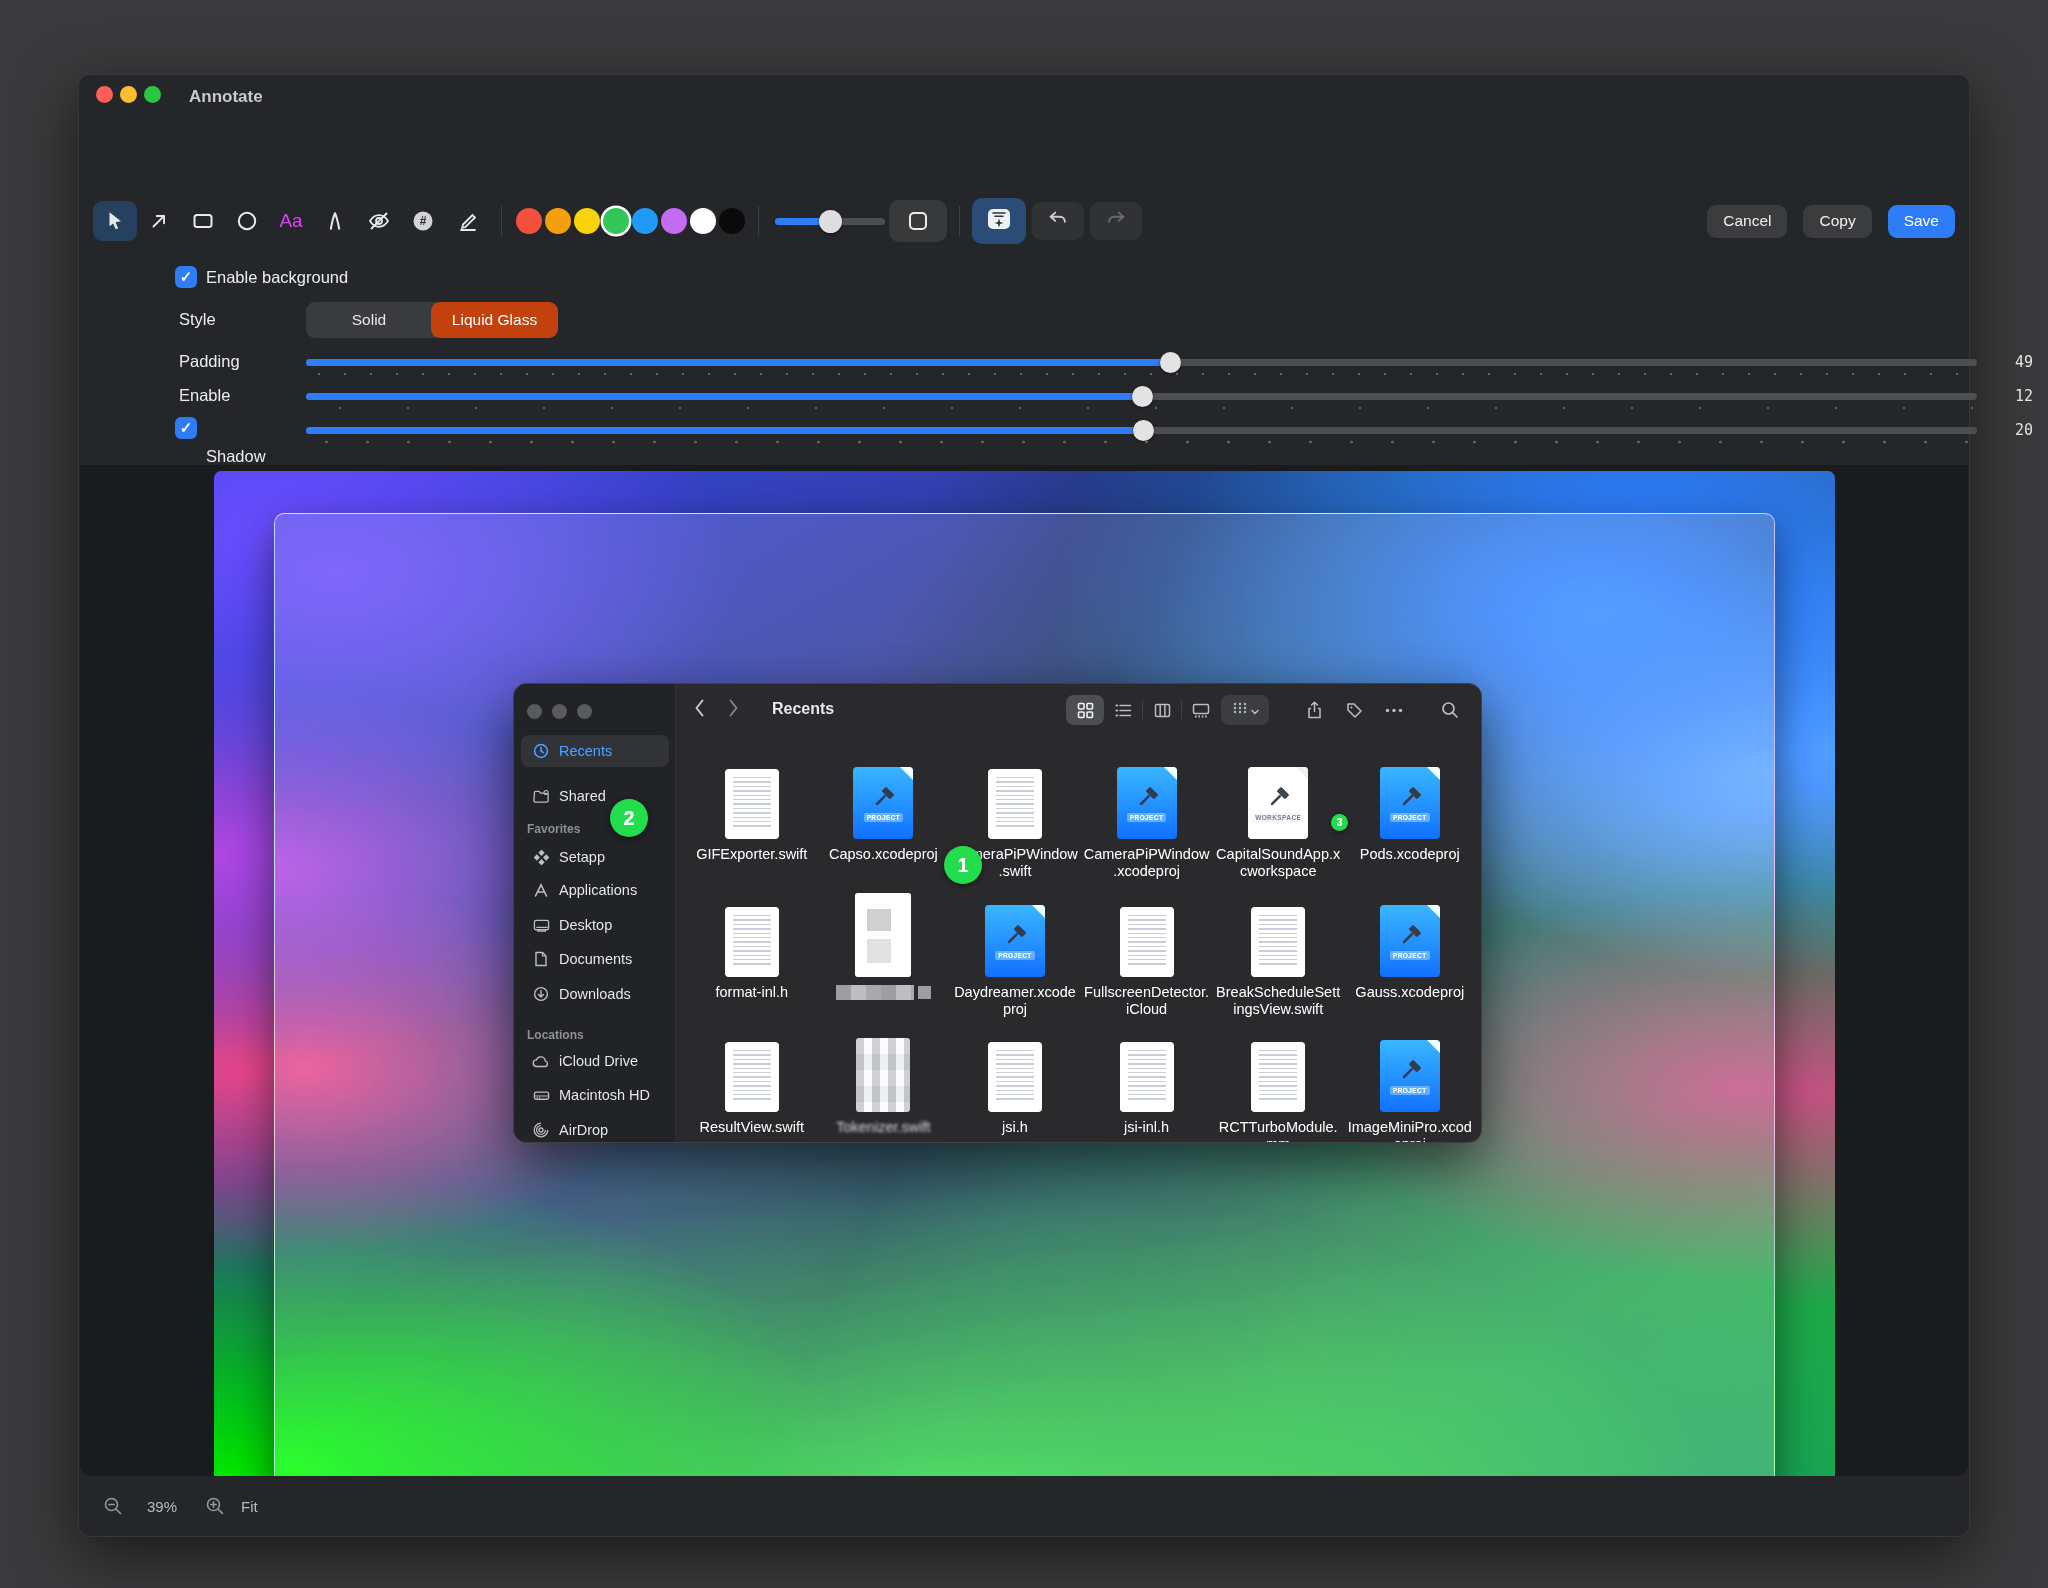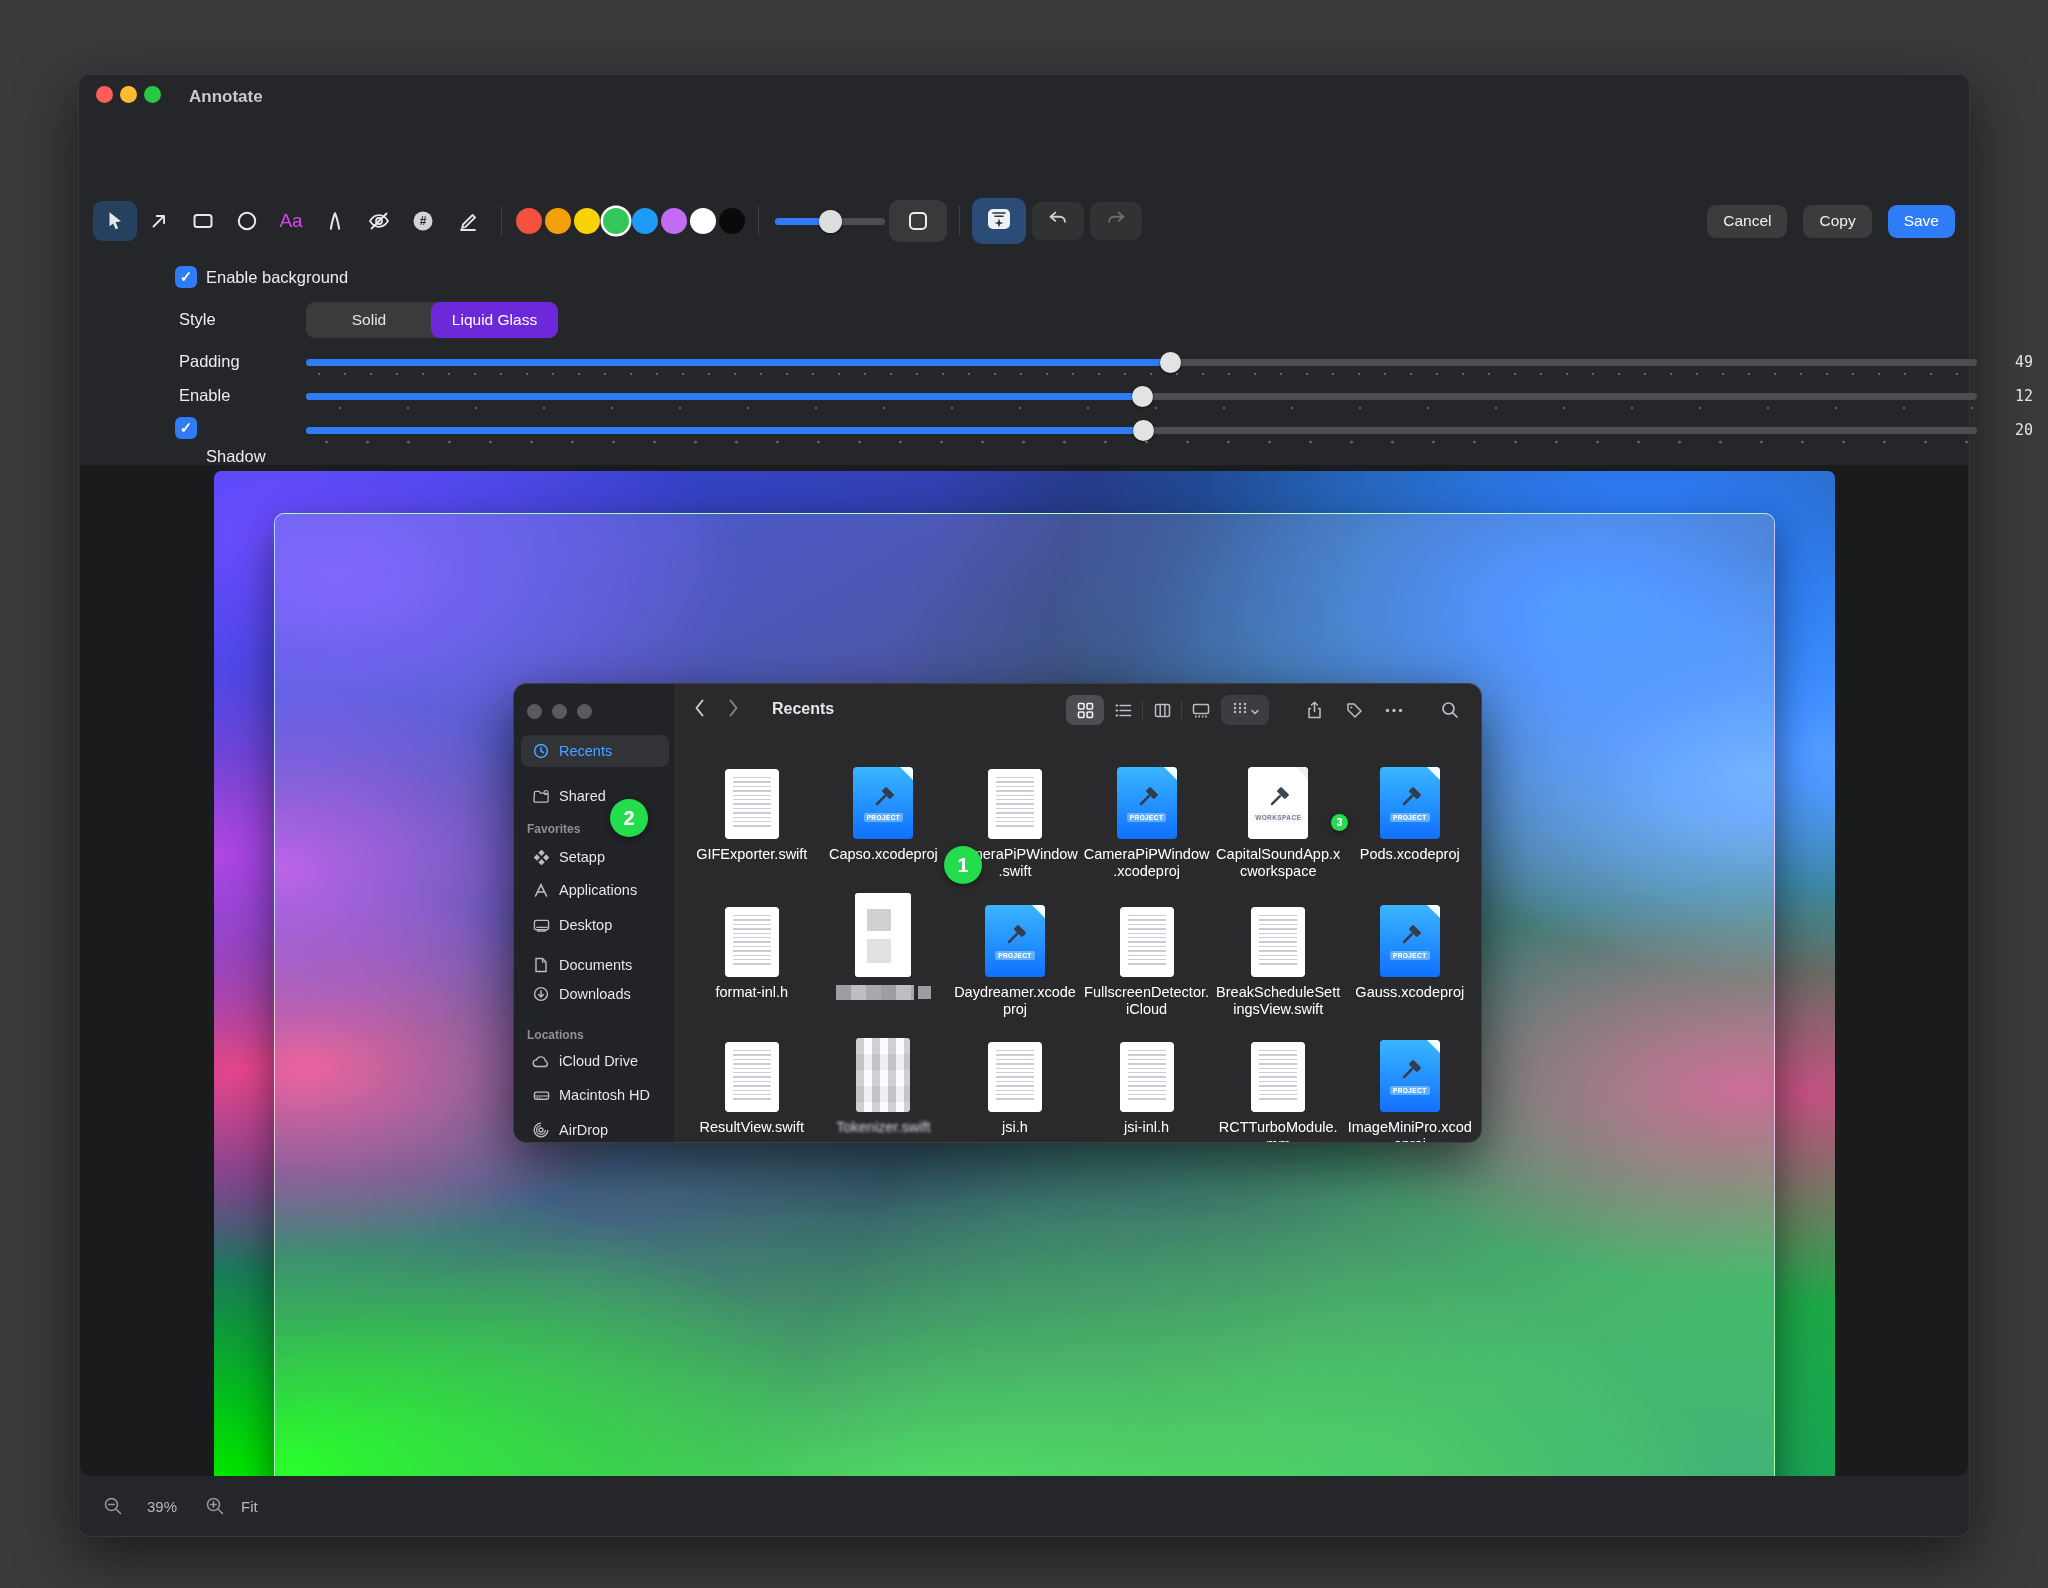--- a/index.html
+++ b/index.html
@@ -47,21 +47,21 @@
 
   
   .settings { position:absolute; left:0; right:0; top:172px; height:218px; }
   .chk { position:absolute; width:22px; height:22px; border-radius:6px; background:#2e7cf6; color:#fff;
     font-size:15px; font-weight:bold; display:flex; align-items:center; justify-content:center; }
   .set-label { position:absolute; color:#eceded; font-size:16.5px; }
   .seg { position:absolute; left:227px; top:55px; width:252px; height:36px; background:#3a3b3d; border-radius:9px; }
   .seg-opt { position:absolute; top:0; height:36px; display:flex; align-items:center; justify-content:center;
     font-size:15.5px; color:#e6e6e8; }
   .seg-solid { left:0; width:126px; }
-  .seg-liquid { left:125px; width:127px; background:#6d28d9; border-radius:9px; color:#ffffff; }
+  .seg-liquid { left:125px; width:127px; background:#c2410c; border-radius:9px; color:#ffffff; }
   .sld-track { position:absolute; left:227px; width:1671px; height:7px; border-radius:4px; background:#4d4e50; }
   .sld-fill { position:absolute; left:0; top:0; height:7px; border-radius:4px; background:#2e7cf6; }
   .sld-knob { position:absolute; top:-7px; width:21px; height:21px; border-radius:50%; background:#e3e3e4;
     box-shadow:0 1px 3px rgba(0,0,0,.5); }
   .ticks { position:absolute; left:227px; width:1671px; height:6px;
     background-image:radial-gradient(circle, #5e5f61 1.3px, transparent 1.6px); background-repeat:repeat-x; }
   .sld-value { position:absolute; left:1898px; width:56px; text-align:right; font-family:"DejaVu Sans Mono", monospace;
     font-size:15px; color:#e3e3e4; }
 
   
@@ -385,21 +385,21 @@
               <div class="f-item" style="top:225px;">
                 <span class="ico">
                     <svg width="17" height="15" viewBox="0 0 18 15" fill="none" stroke="currentColor" stroke-width="1.4">
                       <rect x="1.5" y="2" width="15" height="10" rx="1.8"></rect>
                       <path d="M5 12 v1.5 h8 v-1.5" stroke-width="1.2"></path>
                       <path d="M3.5 9.5 h12" stroke-width="1.1"></path>
                     </svg>
                   </span>
                 <span>Desktop</span>
               </div>
-              <div class="f-item" style="top:265px;">
+              <div class="f-item" style="top:259px;">
                 <span class="ico">
                     <svg width="14" height="16" viewBox="0 0 14 16" fill="none" stroke="currentColor" stroke-width="1.4">
                       <path d="M2 1.5 h6.5 L12 5 v9.5 H2 Z"></path>
                       <path d="M8.5 1.5 V5 H12" stroke-width="1.2"></path>
                     </svg>
                   </span>
                 <span>Documents</span>
               </div>
               <div class="f-item" style="top:294px;">
                 <span class="ico">

